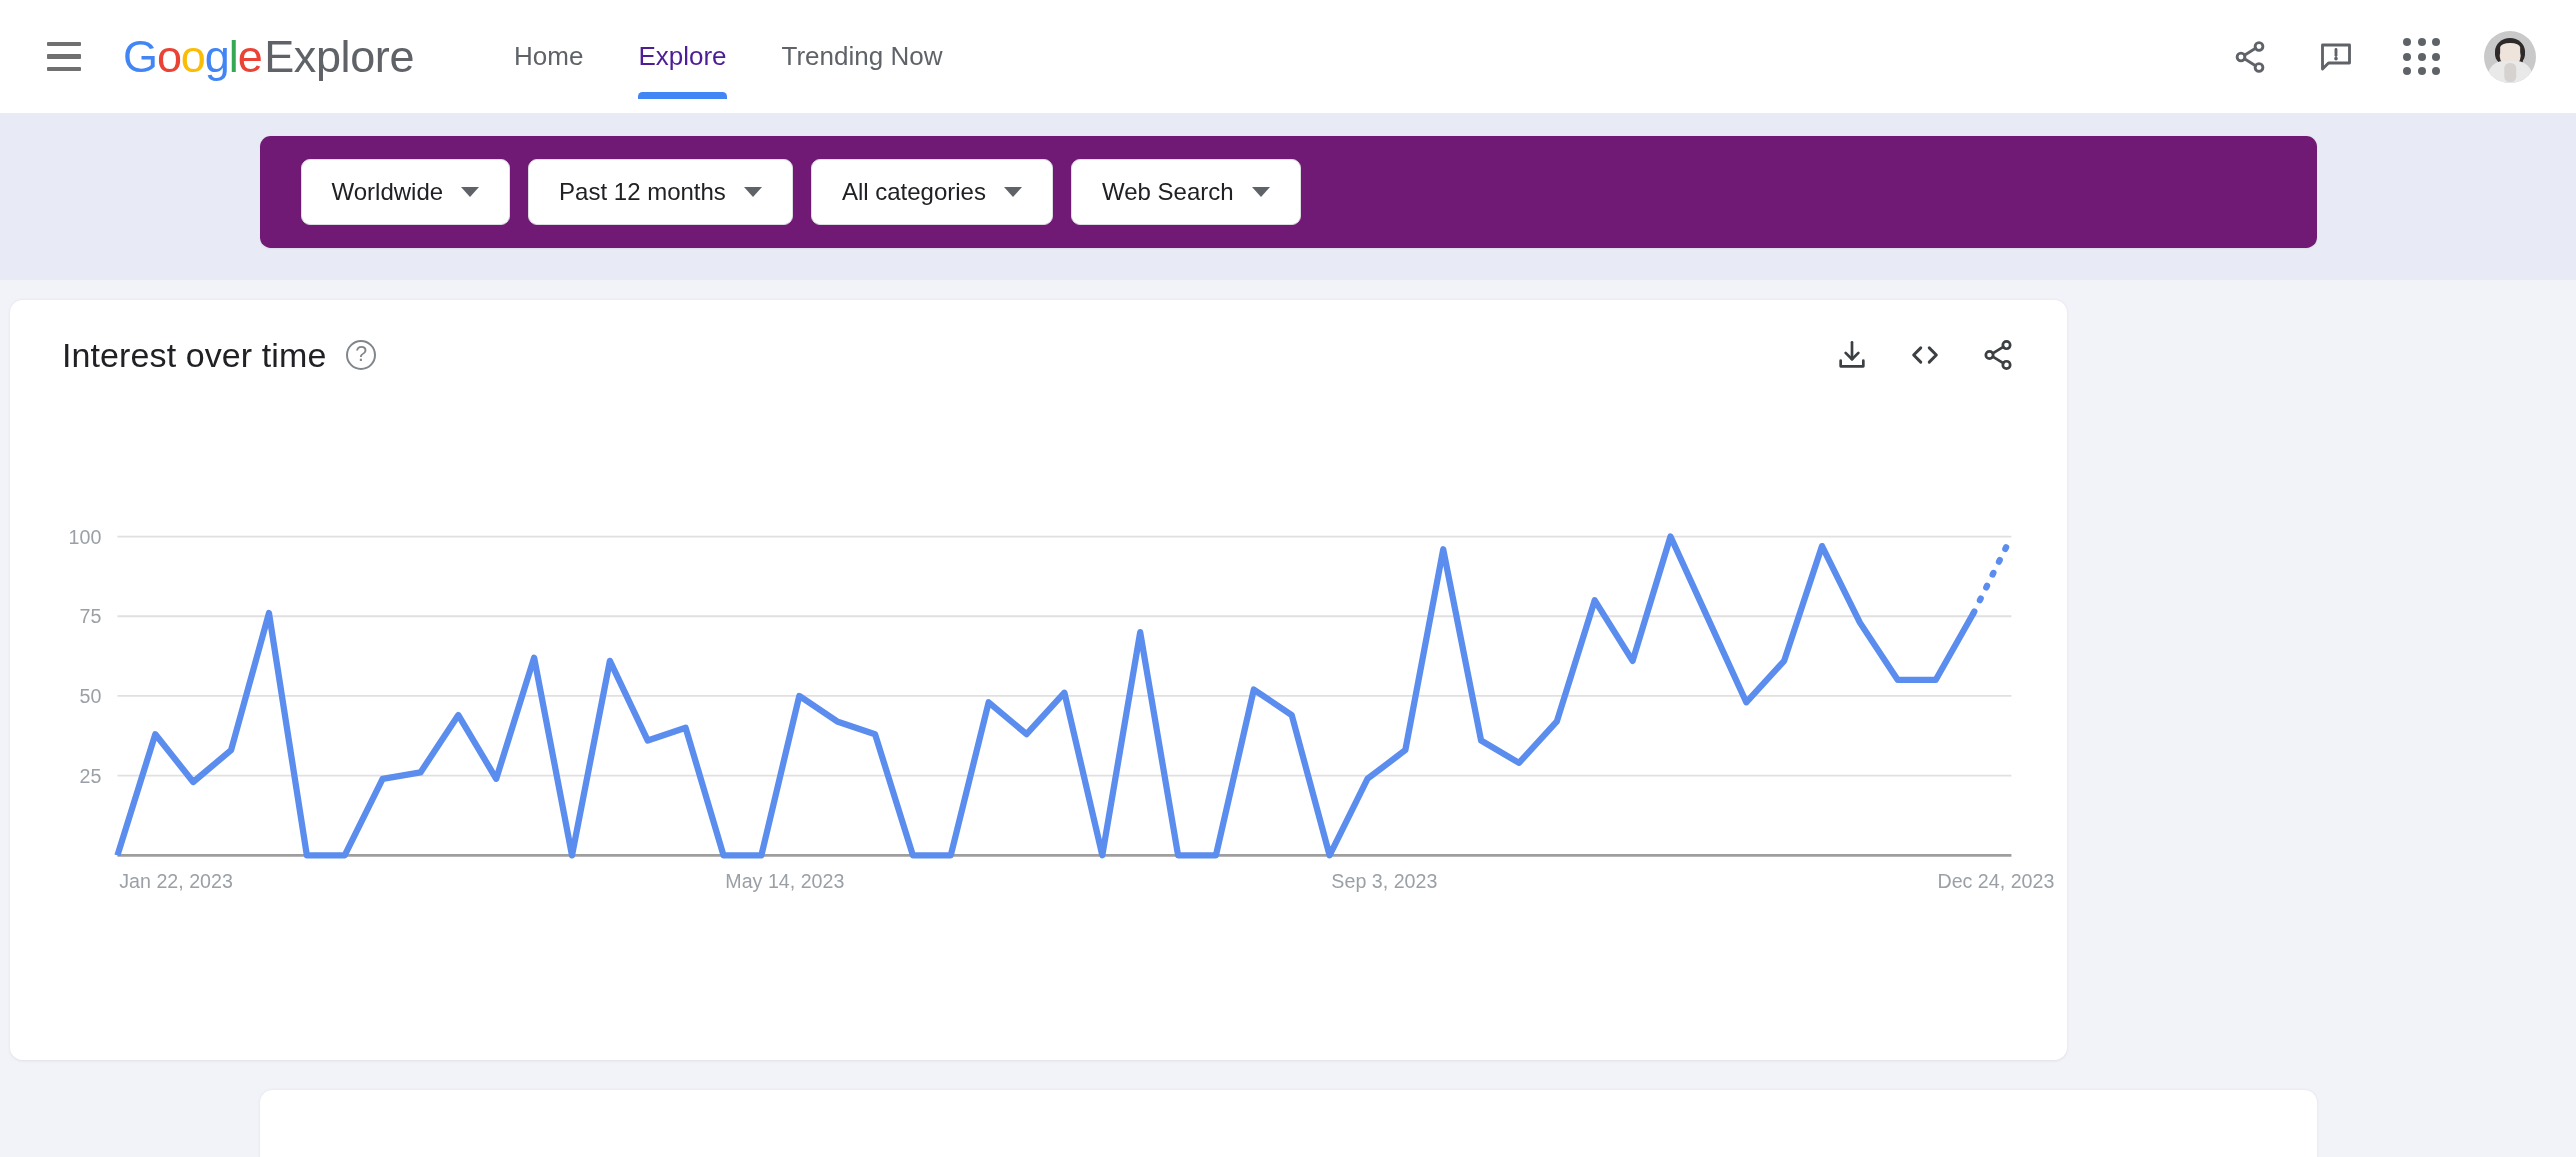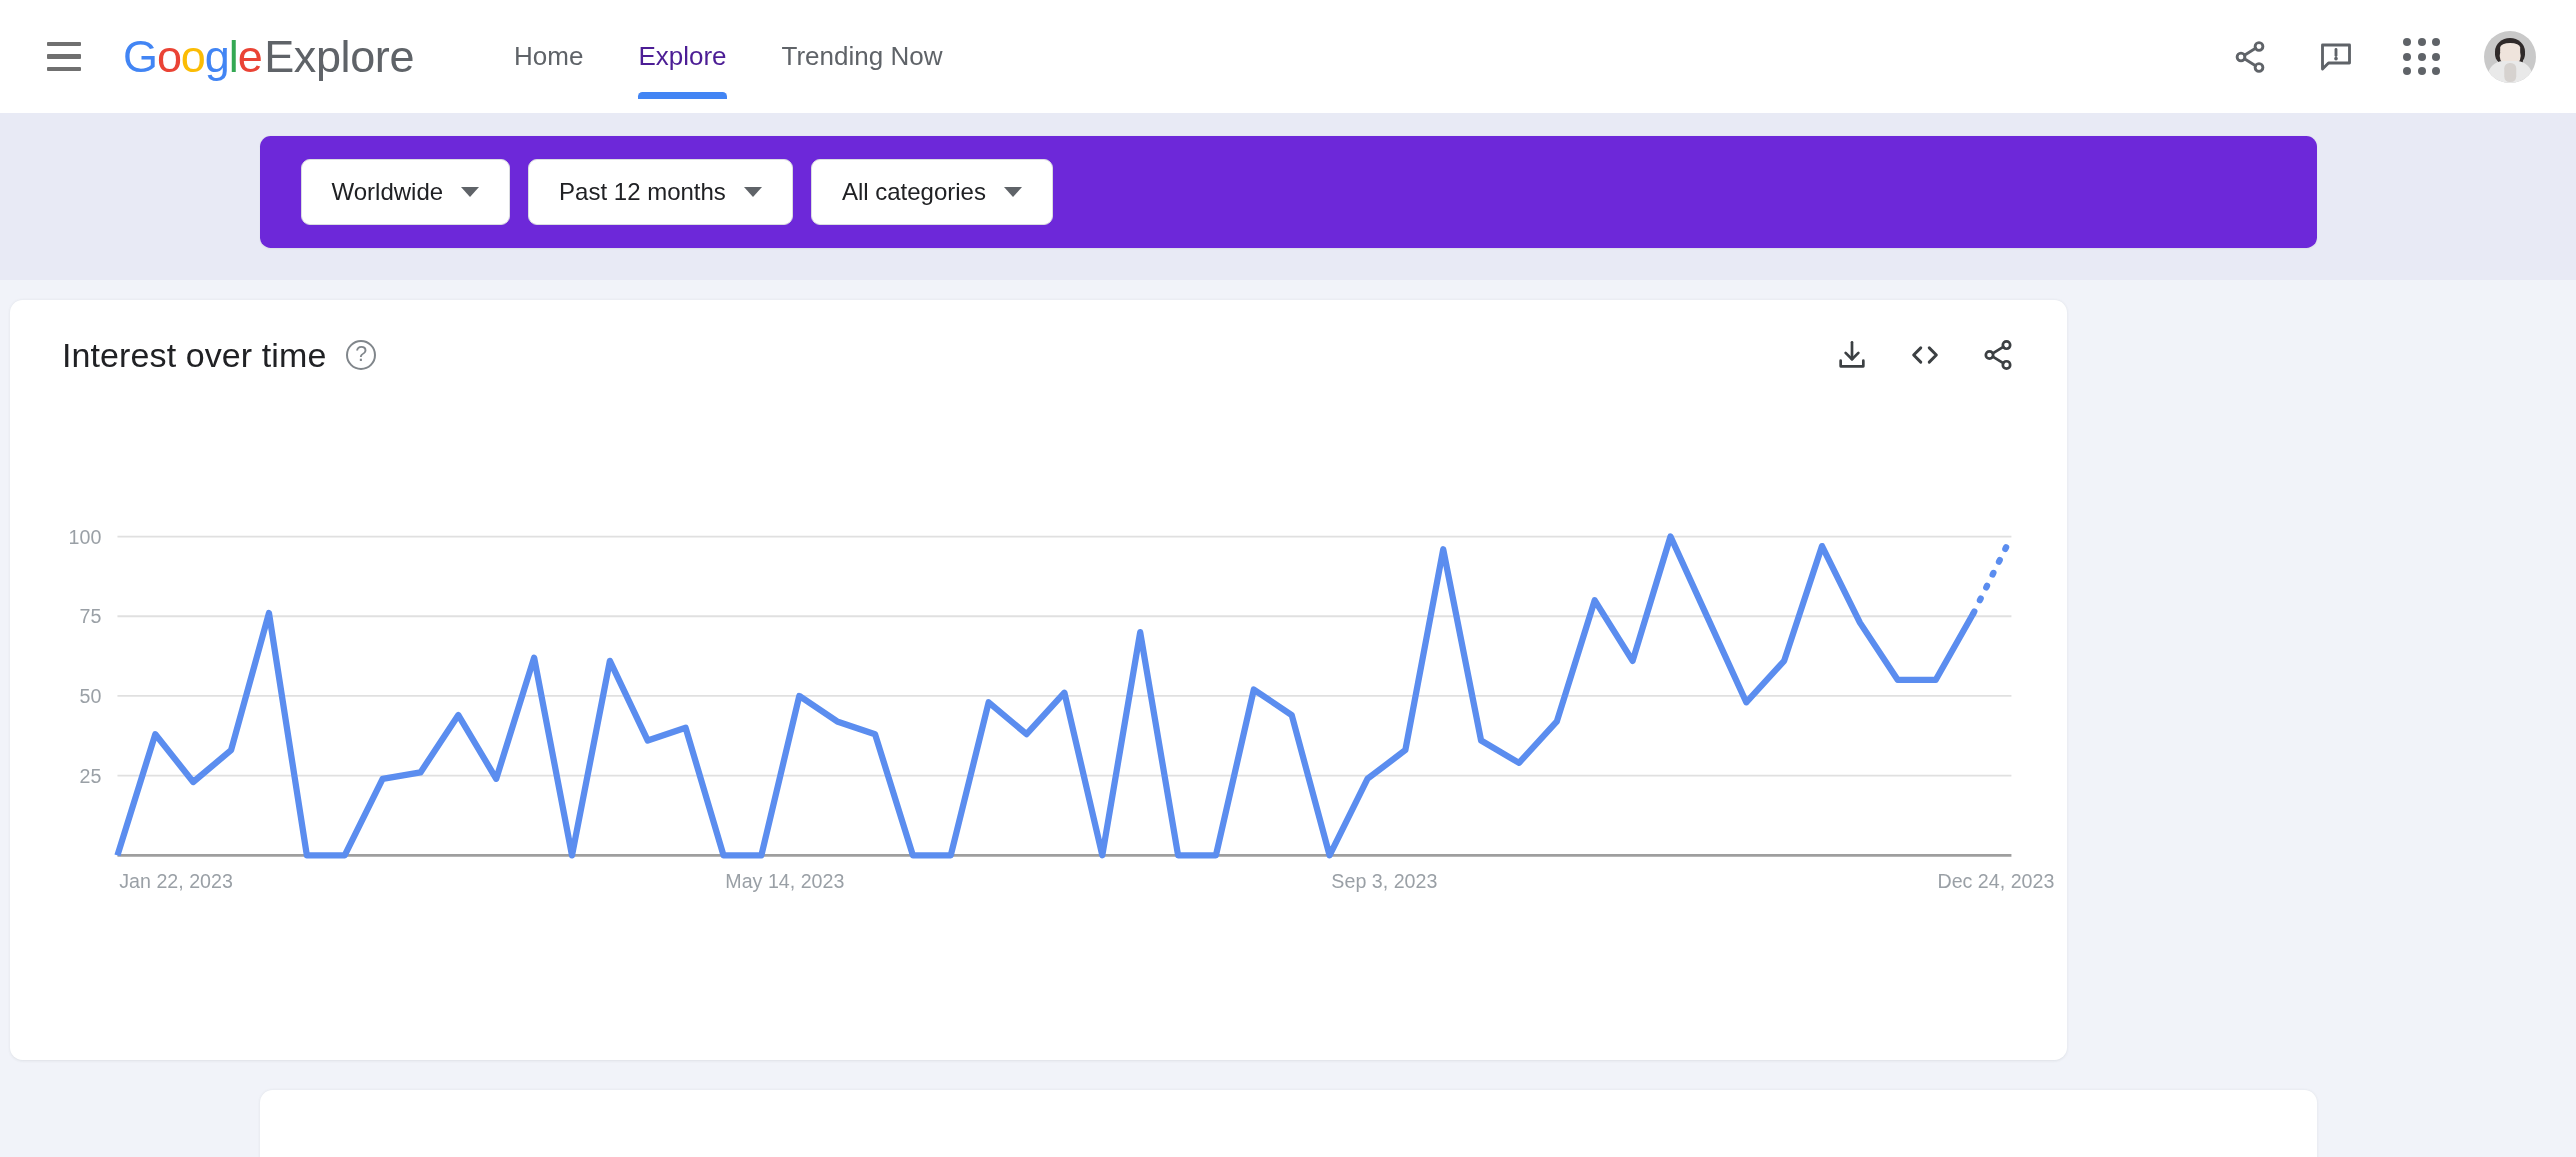--- a/index.html
+++ b/index.html
@@ -99,21 +99,21 @@
   }
 
   
   .filter-strip {
     background: #e8eaf5;
     padding: 23px 0 32px 0;
   }
   .filter-card {
     margin: 0 auto;
     width: 2057px;
-    background:#6d28d9;
+    background:#701a75;
     border-radius: 10.7px;
     padding: 23px 41px;
     display:flex; align-items:center; gap: 18px;
     box-shadow: 0 0.9px 1.8px rgba(60,64,67,.08);
   }
   .chip {
     border: 0.9px solid #dadce0;
     border-radius: 9px;
     height: 66px;
     padding: 0 30px;
@@ -241,20 +241,24 @@
     <div class="chip">
       <span>Worldwide</span>
       <span class="caret"></span>
     </div>
     <div class="chip">
       <span>Past 12 months</span>
       <span class="caret"></span>
     </div>
     <div class="chip">
       <span>All categories</span>
+      <span class="caret"></span>
+    </div>
+    <div class="chip">
+      <span>Web Search</span>
       <span class="caret"></span>
     </div>
   </div>
 </div>
 
 <div class="body-area">
 
   <div class="card interest">
     <div class="card-head">
       <div class="card-title">Interest over time</div>

